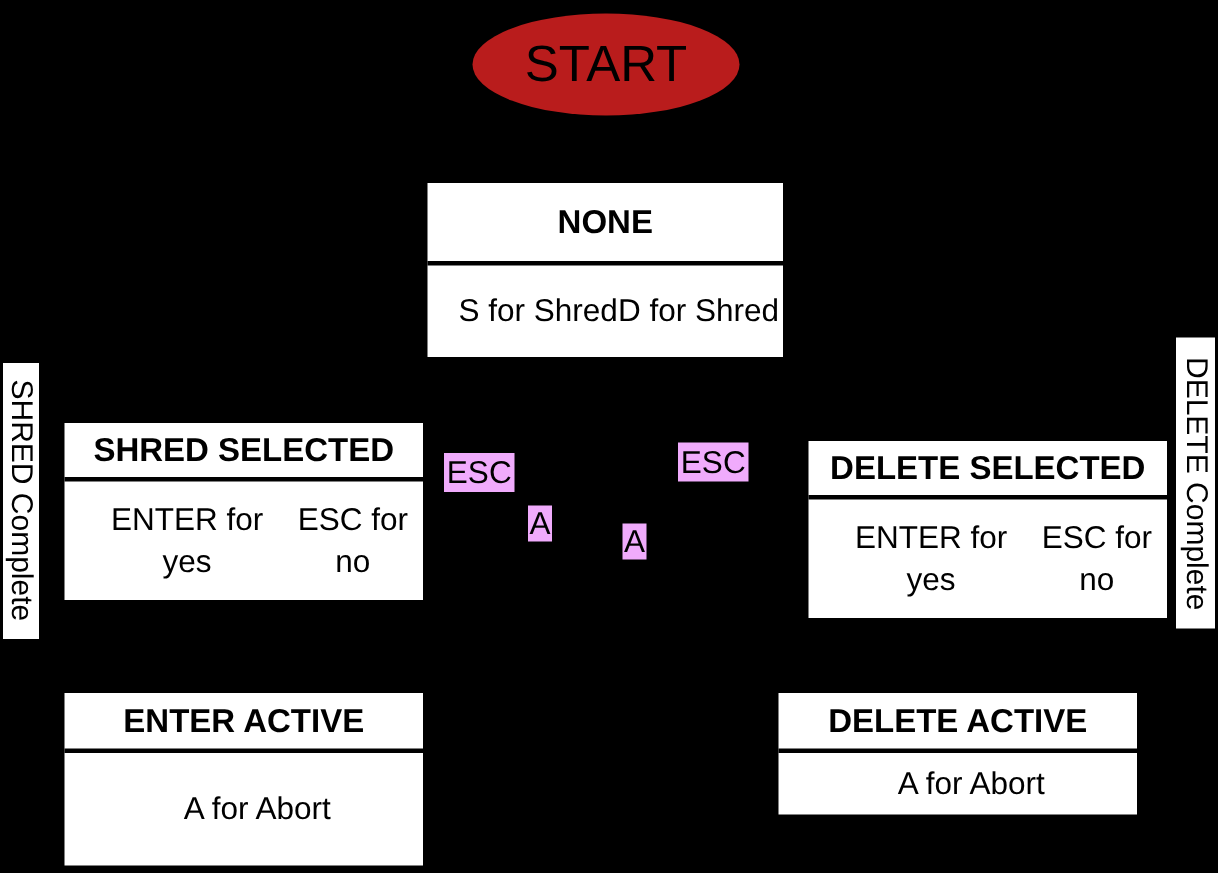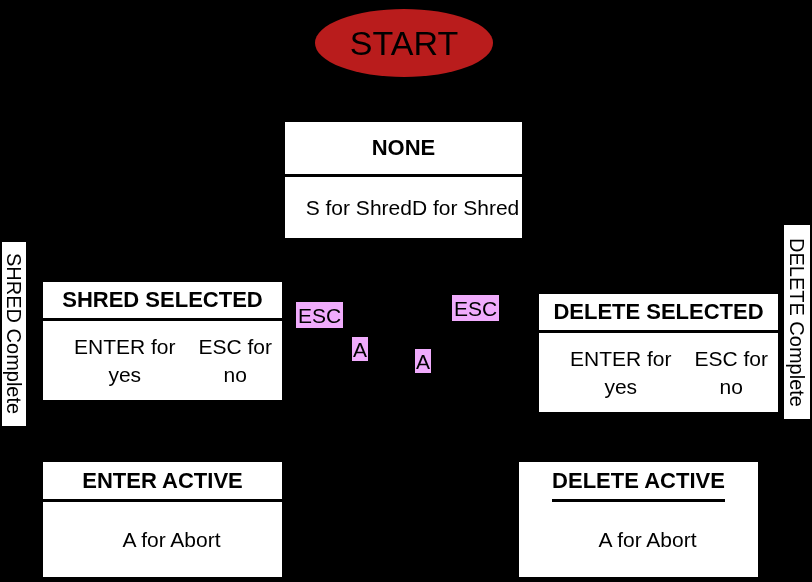--- a/index.html
+++ b/index.html
@@ -60,21 +60,21 @@
   .state.none .state-title { height: 55px; font-size: 22px; }
 
   
   .state.shred-selected  { left: 43px;  top: 282px; width: 239px; height: 118px; }
   .state.delete-selected { left: 519px; top: 294px; width: 239px; height: 118px; margin-left: 20px; }
   .state.shred-selected .state-title,
   .state.delete-selected .state-title { height: 39px; font-size: 22px; }
 
   
   .state.shred-active  { left: 43px;  top: 462px; width: 239px; height: 115px; }
-  .state.delete-active { left: 519px; top: 462px; width: 239px; height: 115px; align-items: center; }
+  .state.delete-active { left: 519px; top: 462px; width: 239px; height: 81px; }
   .state.shred-active .state-title,
   .state.delete-active .state-title { height: 40px; font-size: 22px; }
 
   
   .edge-label {
     position: absolute;
     background: #f0abfc;
     color: #000000;
     font-size: 21px;
     display: flex;

